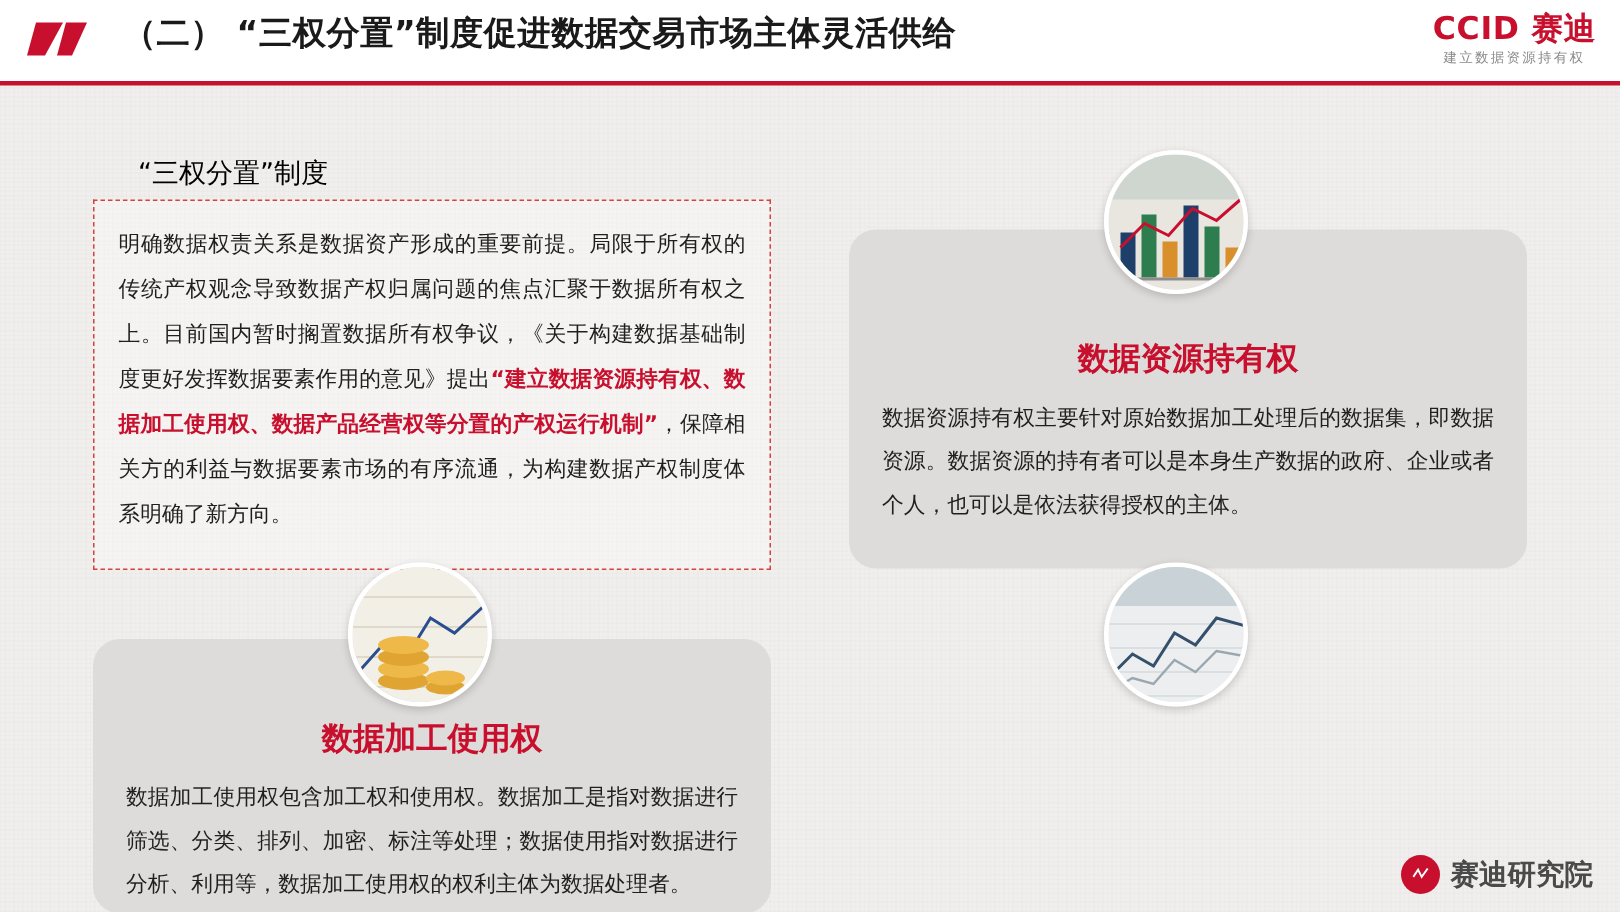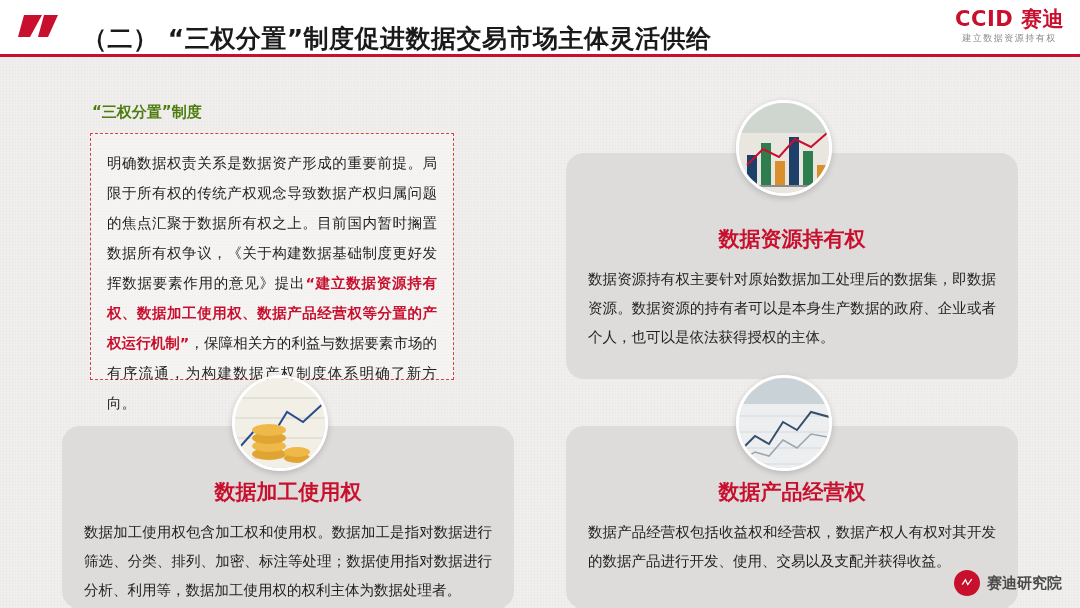--- a/index.html
+++ b/index.html
@@ -31,22 +31,22 @@
   .header-rule {
     position: absolute; top: 54px; left: 0; right: 0; height: 3px;
     background: #c8102e;
     z-index: 5;
   }
   .logo-mark {
     position: absolute; left: 18px; top: 13px;
     width: 46px; height: 26px;
   }
   .page-title {
-    position: absolute; left: 82px; top: 22px;
-    font-size: 25px; font-weight: bold; color: #1a1a1a;
+    position: absolute; left: 82px; top: 7px;
+    font-size: 22px; font-weight: bold; color: #1a1a1a;
     letter-spacing: 0.5px;
     white-space: nowrap;
   }
   .brand {
     position: absolute; right: 16px; top: 8px;
     text-align: center;
   }
   .brand-name {
     font-size: 21px; font-weight: bold; color: #c8102e;
     letter-spacing: 0.5px;
@@ -55,30 +55,29 @@
   .brand-sub {
     font-size: 9px; color: #8a8a8a; letter-spacing: 1.5px;
     margin-top: 2px;
   }
 
   
   .content { position: absolute; inset: 57px 0 0 0; z-index: 2; }
 
   .section-title {
     position: absolute; left: 92px; top: 46px;
-    font-size: 15px; font-weight: bold; color: #4d7c0f;
+    font-size: 18px; font-weight: normal; color: #000000;
   }
 
   .dashed-box {
     position: absolute; left: 62px; top: 76px;
-    width: 364px; height: 247px;
+    width: 452px; height: 247px;
     border: 1.5px dashed #d4433f;
     background: rgba(255,255,255,0.35);
     padding: 14px 16px;
-    margin-left: 28px;
   }
   .dashed-box p {
     font-size: 14.5px; line-height: 30px; color: #1f1f1f;
     text-align: justify;
   }
   .hl { color: #c8102e; font-weight: bold; }
 
   
   .card {
     position: absolute;
@@ -116,21 +115,21 @@
   .watermark {
     position: absolute; right: 18px; bottom: 12px;
     display: flex; align-items: center; gap: 7px;
     z-index: 6;
   }
   .wm-logo {
     width: 26px; height: 26px; border-radius: 50%;
     background: #c8102e;
     display: flex; align-items: center; justify-content: center;
   }
-  .wm-text { font-size: 15px; color: #4a4a4a; font-weight: bold; }
+  .wm-text { font-size: 19px; color: #4a4a4a; font-weight: bold; }
 </style>
 </head>
 <body>
 
 <div class="texture"></div>
 
 <div class="header">
   <svg class="logo-mark" viewBox="0 0 46 26">
     <polygon points="6,2 24,2 12,24 0,24" fill="#c8102e"></polygon>
     <polygon points="26,2 40,2 30,24 20,24" fill="#c8102e"></polygon>
@@ -154,24 +153,20 @@
   <div class="card" id="card-holding">
     <div class="card-title">数据资源持有权</div>
     <div class="card-body">数据资源持有权主要针对原始数据加工处理后的数据集，即数据资源。数据资源的持有者可以是本身生产数据的政府、企业或者个人，也可以是依法获得授权的主体。</div>
   </div>
 
   <div class="card" id="card-processing">
     <div class="card-title">数据加工使用权</div>
     <div class="card-body">数据加工使用权包含加工权和使用权。数据加工是指对数据进行筛选、分类、排列、加密、标注等处理；数据使用指对数据进行分析、利用等，数据加工使用权的权利主体为数据处理者。</div>
   </div>
 
-  <div class="card" id="card-operation">
-    <div class="card-title">数据产品经营权</div>
-    <div class="card-body">数据产品经营权包括收益权和经营权，数据产权人有权对其开发的数据产品进行开发、使用、交易以及支配并获得收益。</div>
-  </div>
 
   <div class="thumb" id="thumb-holding">
     <svg viewBox="0 0 96 96" width="96" height="96">
       <rect width="96" height="96" fill="#e9e6e0"></rect>
       <rect x="0" y="0" width="96" height="30" fill="#cfd6cf"></rect>
       <rect x="8" y="52" width="10" height="30" fill="#1f3f6b"></rect>
       <rect x="22" y="40" width="10" height="42" fill="#2e7d4f"></rect>
       <rect x="36" y="58" width="10" height="24" fill="#d98f2b"></rect>
       <rect x="50" y="34" width="10" height="48" fill="#1f3f6b"></rect>
       <rect x="64" y="48" width="10" height="34" fill="#2e7d4f"></rect>

